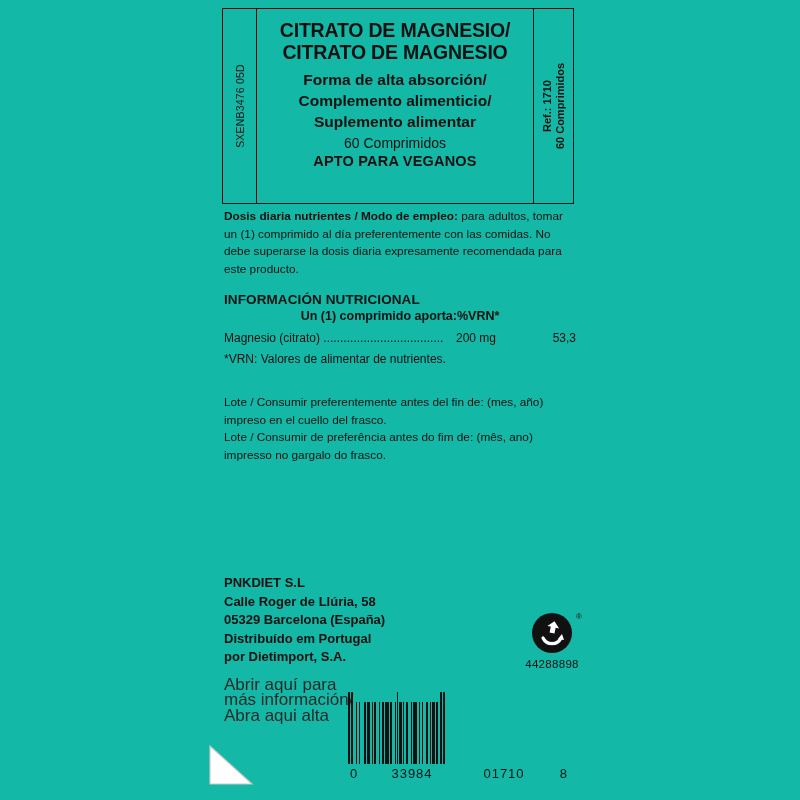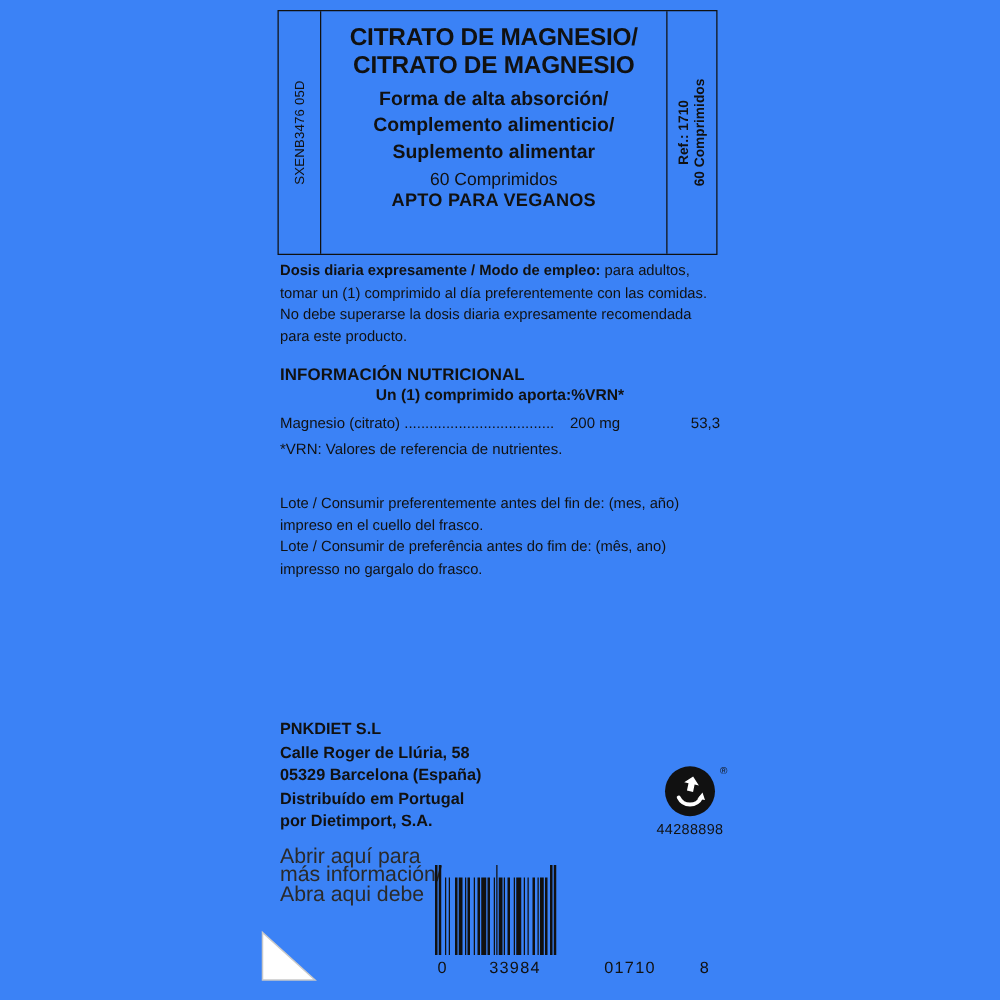--- a/index.html
+++ b/index.html
@@ -15,21 +15,21 @@
     position: relative;
     overflow: hidden;
   }
 
   .label {
     position: absolute;
     left: 0;
     top: 0;
     width: 800px;
     height: 800px;
-    background: #3b82f6;
+    background: #14b8a6;
   }
 
   
   .header-box {
     position: absolute;
     left: 222px;
     top: 8px;
     width: 352px;
     height: 196px;
     border: 1.5px solid #111;
@@ -266,57 +266,57 @@
       <div class="vwrap">
         <div class="vline">Ref.: 1710</div>
         <div class="vline">60 Comprimidos</div>
       </div>
     </div>
 
   </div>
 
   <div class="body-block">
 
-    <p class="para"><b>Dosis diaria expresamente / Modo de empleo:</b><span> para adultos, tomar un (1) comprimido al día preferentemente con las comidas. No debe superarse la dosis diaria expresamente recomendada para este producto.</span></p>
+    <p class="para"><b>Dosis diaria nutrientes / Modo de empleo:</b><span> para adultos, tomar un (1) comprimido al día preferentemente con las comidas. No debe superarse la dosis diaria expresamente recomendada para este producto.</span></p>
 
     <div class="section-title">INFORMACIÓN NUTRICIONAL</div>
 
     <div class="nutri-head">
       <span>Un (1) comprimido aporta:</span>
       <span>%VRN*</span>
     </div>
 
     <div class="nutri-row">
       <span class="name">Magnesio (citrato) .......................................</span>
       <span class="amount">200 mg</span>
       <span class="pct">53,3</span>
     </div>
 
-    <div class="vrn-note">*VRN: Valores de referencia de nutrientes.</div>
+    <div class="vrn-note">*VRN: Valores de alimentar de nutrientes.</div>
 
     <div class="lot-block">
       <p class="para">Lote / Consumir preferentemente antes del fin de: (mes, año)</p>
       <p class="para">impreso en el cuello del frasco.</p>
       <p class="para">Lote / Consumir de preferência antes do fim de: (mês, ano)</p>
       <p class="para">impresso no gargalo do frasco.</p>
     </div>
 
   </div>
 
   <div class="address-block">
     <div class="addr-line">PNKDIET S.L</div>
     <div class="addr-line">Calle Roger de Llúria, 58</div>
     <div class="addr-line">05329 Barcelona (España)</div>
     <div class="addr-line">Distribuído em Portugal</div>
     <div class="addr-line">por Dietimport, S.A.</div>
 
     <div class="open-here">
       <div>Abrir aquí para</div>
       <div>más información/</div>
-      <div>Abra aqui debe</div>
+      <div>Abra aqui alta</div>
     </div>
   </div>
 
   <div class="recycle">
     <span class="regmark">®</span>
     <svg width="42" height="42" viewBox="0 0 42 42">
       <circle cx="21" cy="21" r="20" fill="#111"></circle>
       <path d="M21 9 L27 15 L23.5 15 L23.5 21 L18.5 21 L18.5 15 L15 15 Z" fill="#fff" transform="rotate(12 21 21)"></path>
       <path d="M12 26 A10 10 0 0 0 30 26" stroke="#fff" stroke-width="3.2" fill="none" stroke-linecap="round"></path>
       <path d="M31 22 L33 28 L27 27 Z" fill="#fff"></path>

